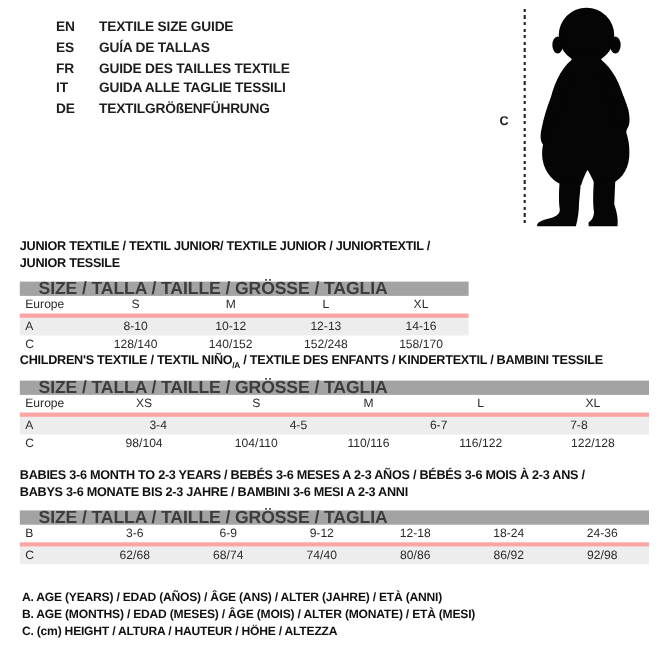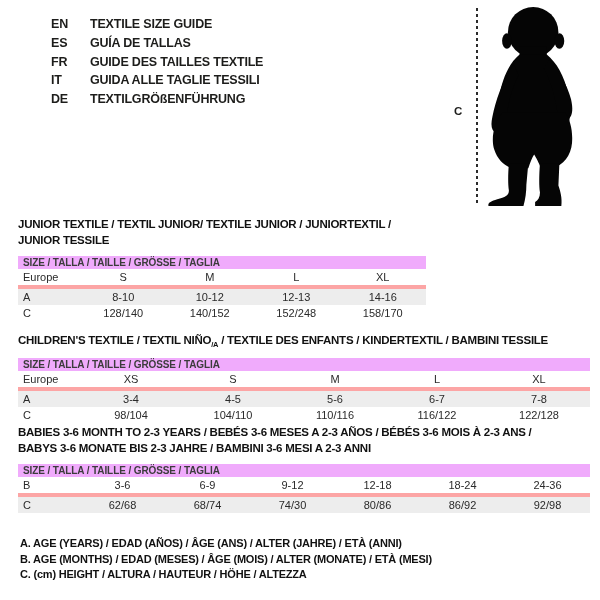--- a/index.html
+++ b/index.html
@@ -19,30 +19,30 @@
   .figure{position:absolute;top:0;left:440px;width:160px;height:215px;}
   .measure-line{
     position:absolute;left:36px;top:8px;width:2px;height:198px;
     background:repeating-linear-gradient(to bottom,#2b2b2b 0 3px,transparent 3px 6px);
   }
   .measure-label{position:absolute;left:14px;top:105px;font-size:11.5px;font-weight:700;color:#1d1d1b;}
   .silhouette{position:absolute;left:43px;top:6px;}
   
   .size-table{position:absolute;left:18px;}
   .t1{top:216px;width:408px;}
-  .t2{top:332px;width:572px;}
+  .t2{top:320px;width:572px;}
   .t3{top:424px;width:572px;}
   .t-title{font-weight:700;font-size:11.5px;line-height:16px;letter-spacing:-0.25px;color:#111;}
   .t1 .t-title{margin-bottom:8px;}
   .t2 .t-title{margin-bottom:10px;}
   .t3 .t-title{margin-bottom:8px;}
   .t-bar{
-    height:13px;line-height:13px;background:#f0abfc;
-    font-size:10px;font-weight:700;color:#3c3c3c;
-    padding-left:5px;letter-spacing:-0.1px;
+    height:13px;line-height:13px;background:#a3a3a3;
+    font-size:16px;font-weight:700;color:#3c3c3c;
+    padding-left:17px;letter-spacing:-0.1px;
   }
   .trow{display:flex;height:16px;line-height:16px;font-size:11px;color:#2a2a2a;}
   .trow.shaded{background:#ededed;}
   .trow.divider{border-bottom:4px solid #fca5a5;}
   .trow .tlabel{flex:0 0 57px;padding-left:5px;text-align:left;}
   .trow .tcell{flex:1;text-align:center;}
   
   .legend{position:absolute;top:536px;left:20px;}
   .legend-line{font-weight:700;font-size:11px;line-height:15.5px;letter-spacing:-0.2px;color:#111;}
   sub.title-sub{font-size:7.5px;line-height:0;}
@@ -133,21 +133,20 @@
         <span class="tcell">XS</span>
         <span class="tcell">S</span>
         <span class="tcell">M</span>
         <span class="tcell">L</span>
         <span class="tcell">XL</span>
       </div>
       <div class="trow shaded">
         <span class="tlabel">A</span>
         <span class="tcell">3-4</span>
         <span class="tcell">4-5</span>
-        <span class="tcell">5-6</span>
         <span class="tcell">6-7</span>
         <span class="tcell">7-8</span>
       </div>
       <div class="trow">
         <span class="tlabel">C</span>
         <span class="tcell">98/104</span>
         <span class="tcell">104/110</span>
         <span class="tcell">110/116</span>
         <span class="tcell">116/122</span>
         <span class="tcell">122/128</span>
@@ -168,21 +167,21 @@
         <span class="tcell">6-9</span>
         <span class="tcell">9-12</span>
         <span class="tcell">12-18</span>
         <span class="tcell">18-24</span>
         <span class="tcell">24-36</span>
       </div>
       <div class="trow shaded">
         <span class="tlabel">C</span>
         <span class="tcell">62/68</span>
         <span class="tcell">68/74</span>
-        <span class="tcell">74/30</span>
+        <span class="tcell">74/40</span>
         <span class="tcell">80/86</span>
         <span class="tcell">86/92</span>
         <span class="tcell">92/98</span>
       </div>
     </div>
 </div>
 
 <div class="legend">
     <div class="legend-line">A. AGE (YEARS) / EDAD (AÑOS) / ÂGE (ANS) / ALTER (JAHRE) / ETÀ (ANNI)</div>
     <div class="legend-line">B. AGE (MONTHS) / EDAD (MESES) / ÂGE (MOIS) / ALTER (MONATE) / ETÀ (MESI)</div>

